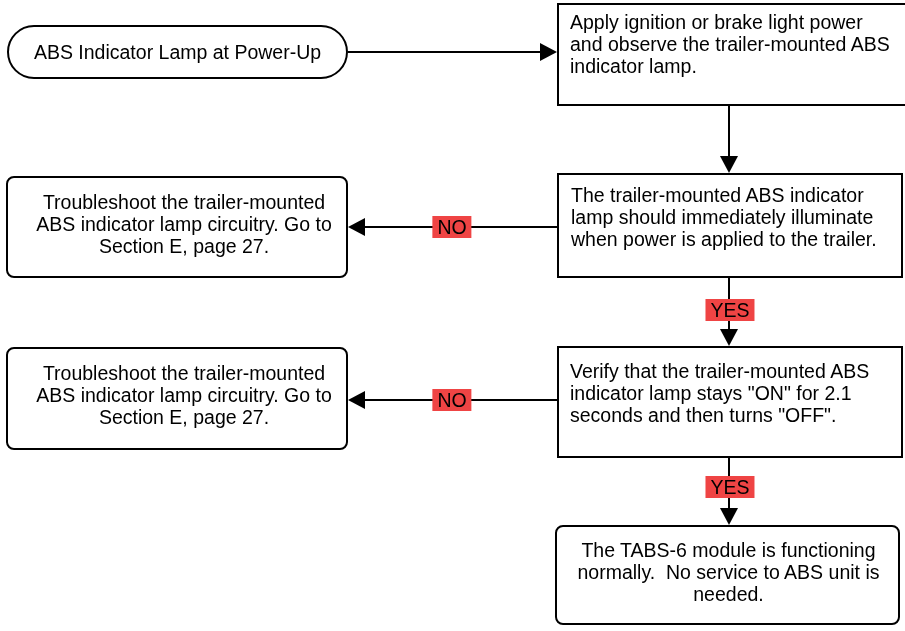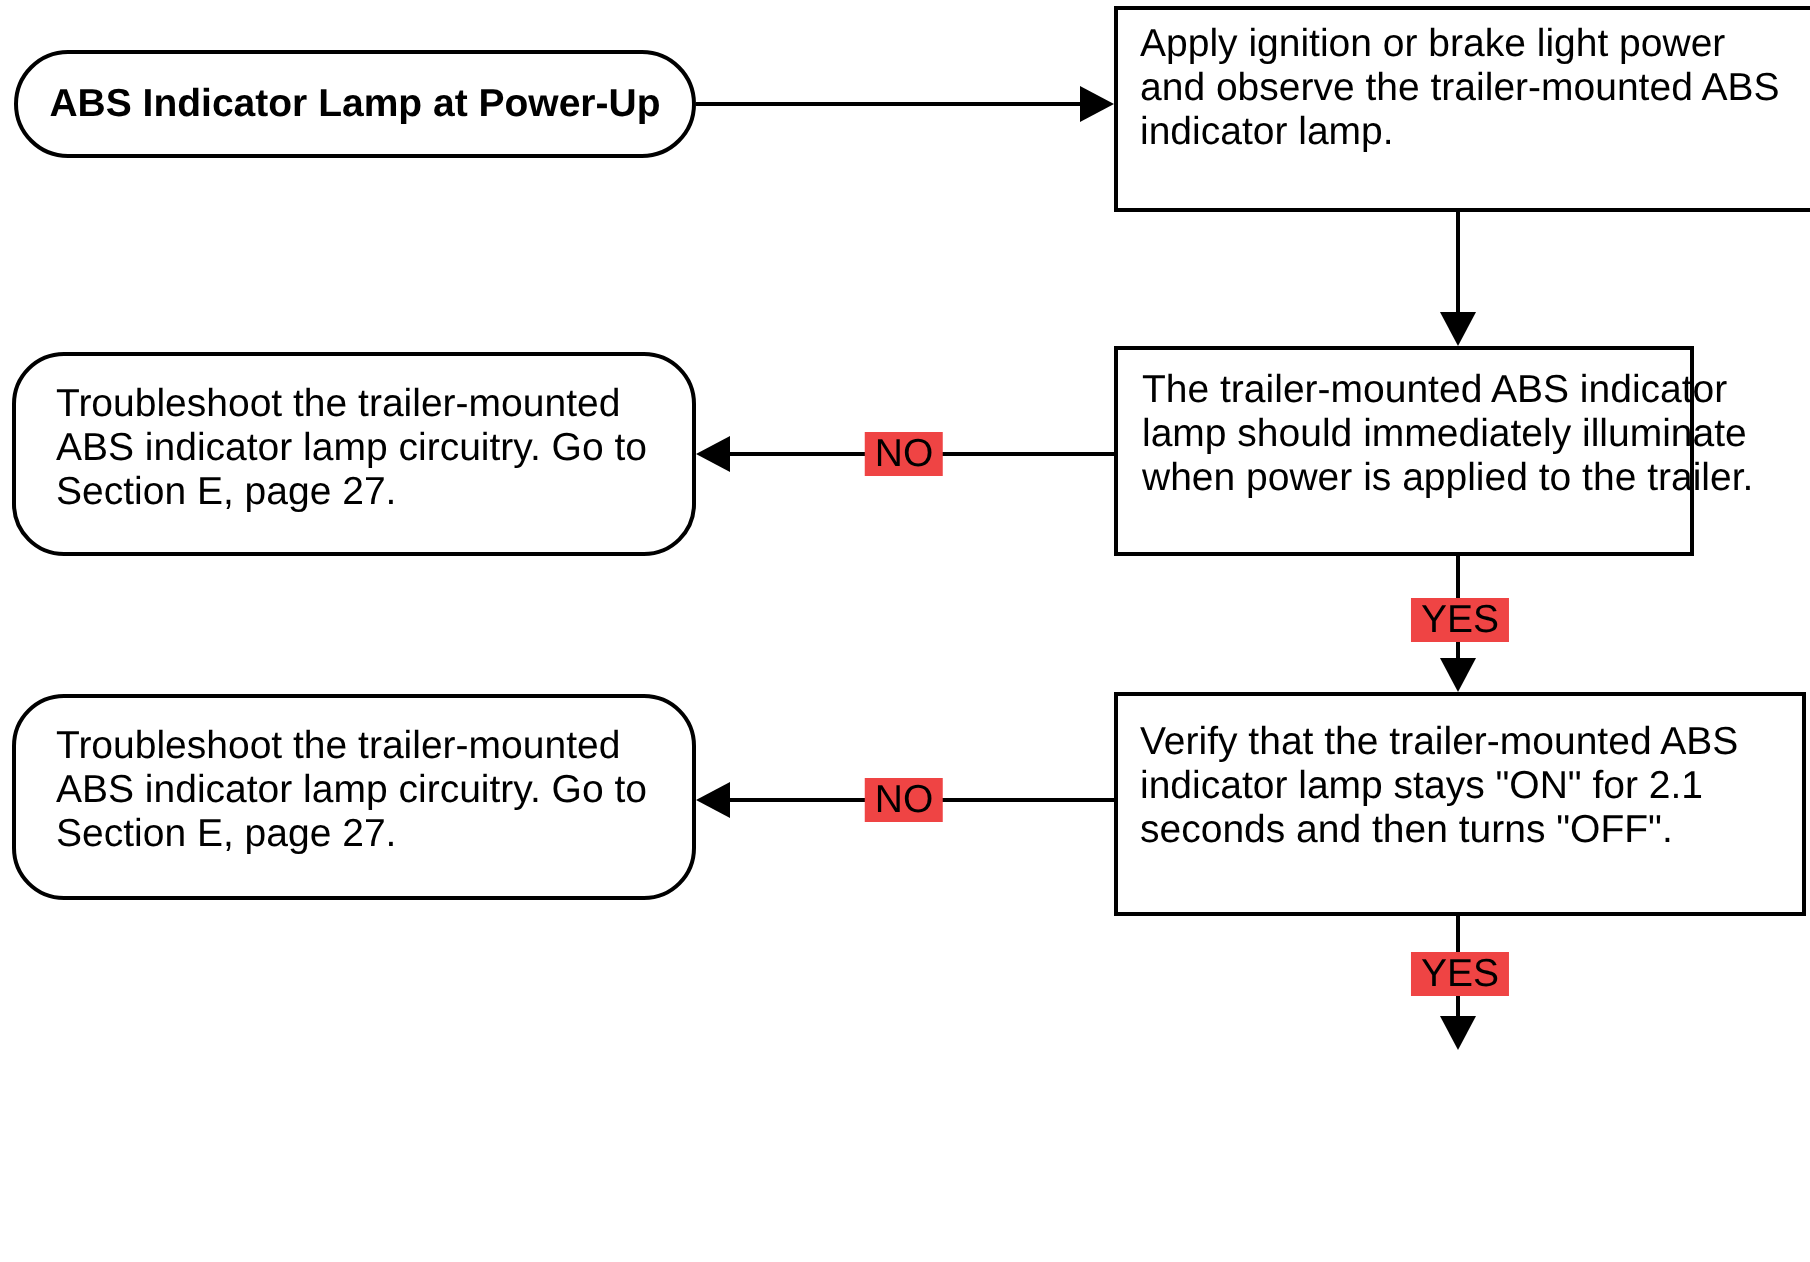--- a/index.html
+++ b/index.html
@@ -21,54 +21,54 @@
     line-height: 22px;
     white-space: pre;
   }
   .pill {
     border-radius: 28px;
     display: flex;
     align-items: center;
     justify-content: center;
     white-space: nowrap;
   }
-  .rounded { border-radius: 26px; }
+  .rounded { border-radius: 8px; text-align: center; }
   .hline, .vline { position: absolute; background: #000000; }
   .arrowhead { position: absolute; width: 0; height: 0; }
   .ah-right { border-top: 9px solid transparent; border-bottom: 9px solid transparent; border-left: 17px solid #000000; }
   .ah-left  { border-top: 9px solid transparent; border-bottom: 9px solid transparent; border-right: 17px solid #000000; }
   .ah-down  { border-left: 9px solid transparent; border-right: 9px solid transparent; border-top: 17px solid #000000; }
   .edge-label {
     position: absolute;
     transform: translate(-50%, -50%);
     background: #ef4444;
     padding: 0 5px;
     font-size: 19.5px;
     line-height: 22px;
     z-index: 2;
   }
 </style>
 </head>
 <body>
 
 <div id="canvas">
 
-  <div class="node pill" style="left:7px; top:25px; width:341px; height:54px;font-weight:bold;">ABS Indicator Lamp at Power-Up</div>
+  <div class="node pill" style="left:7px; top:25px; width:341px; height:54px;">ABS Indicator Lamp at Power-Up</div>
 
   <div class="hline" style="left:348px; top:51px; width:193px; height:2px;"></div>
   <div class="arrowhead ah-right" style="left:540px; top:43px;"></div>
 
   <div class="node" style="left:557px; top:3px; width:374px; height:103px; padding:6px 6px 0 11px;">Apply ignition or brake light power
 and observe the trailer-mounted ABS
 indicator lamp.</div>
 
   <div class="vline" style="left:728px; top:106px; width:2px; height:52px;"></div>
   <div class="arrowhead ah-down" style="left:720px; top:156px;"></div>
 
-  <div class="node" style="left:557px; top:173px; width:290px; height:105px; padding:9px 6px 0 12px;">The trailer-mounted ABS indicator
+  <div class="node" style="left:557px; top:173px; width:346px; height:105px; padding:9px 6px 0 12px;">The trailer-mounted ABS indicator
 lamp should immediately illuminate
 when power is applied to the trailer.</div>
 
   <div class="node rounded" style="left:6px; top:176px; width:342px; height:102px; padding:13px 6px 0 20px;">Troubleshoot the trailer-mounted
 ABS indicator lamp circuitry. Go to
 Section E, page 27.</div>
 
   <div class="hline" style="left:365px; top:226px; width:192px; height:2px;"></div>
   <div class="arrowhead ah-left" style="left:348px; top:218px;"></div>
   <span class="edge-label" style="left:452px; top:227px;">NO</span>
@@ -86,14 +86,17 @@
 Section E, page 27.</div>
 
   <div class="hline" style="left:365px; top:399px; width:192px; height:2px;"></div>
   <div class="arrowhead ah-left" style="left:348px; top:391px;"></div>
   <span class="edge-label" style="left:452px; top:400px;">NO</span>
 
   <div class="vline" style="left:728px; top:458px; width:2px; height:51px;"></div>
   <span class="edge-label" style="left:730px; top:487px;">YES</span>
   <div class="arrowhead ah-down" style="left:720px; top:508px;"></div>
 
+  <div class="node rounded" style="left:555px; top:525px; width:345px; height:100px; padding:12px 6px 0 8px;">The TABS-6 module is functioning
+normally.  No service to ABS unit is
+needed.</div>
 
 </div>
 
 </body></html>

